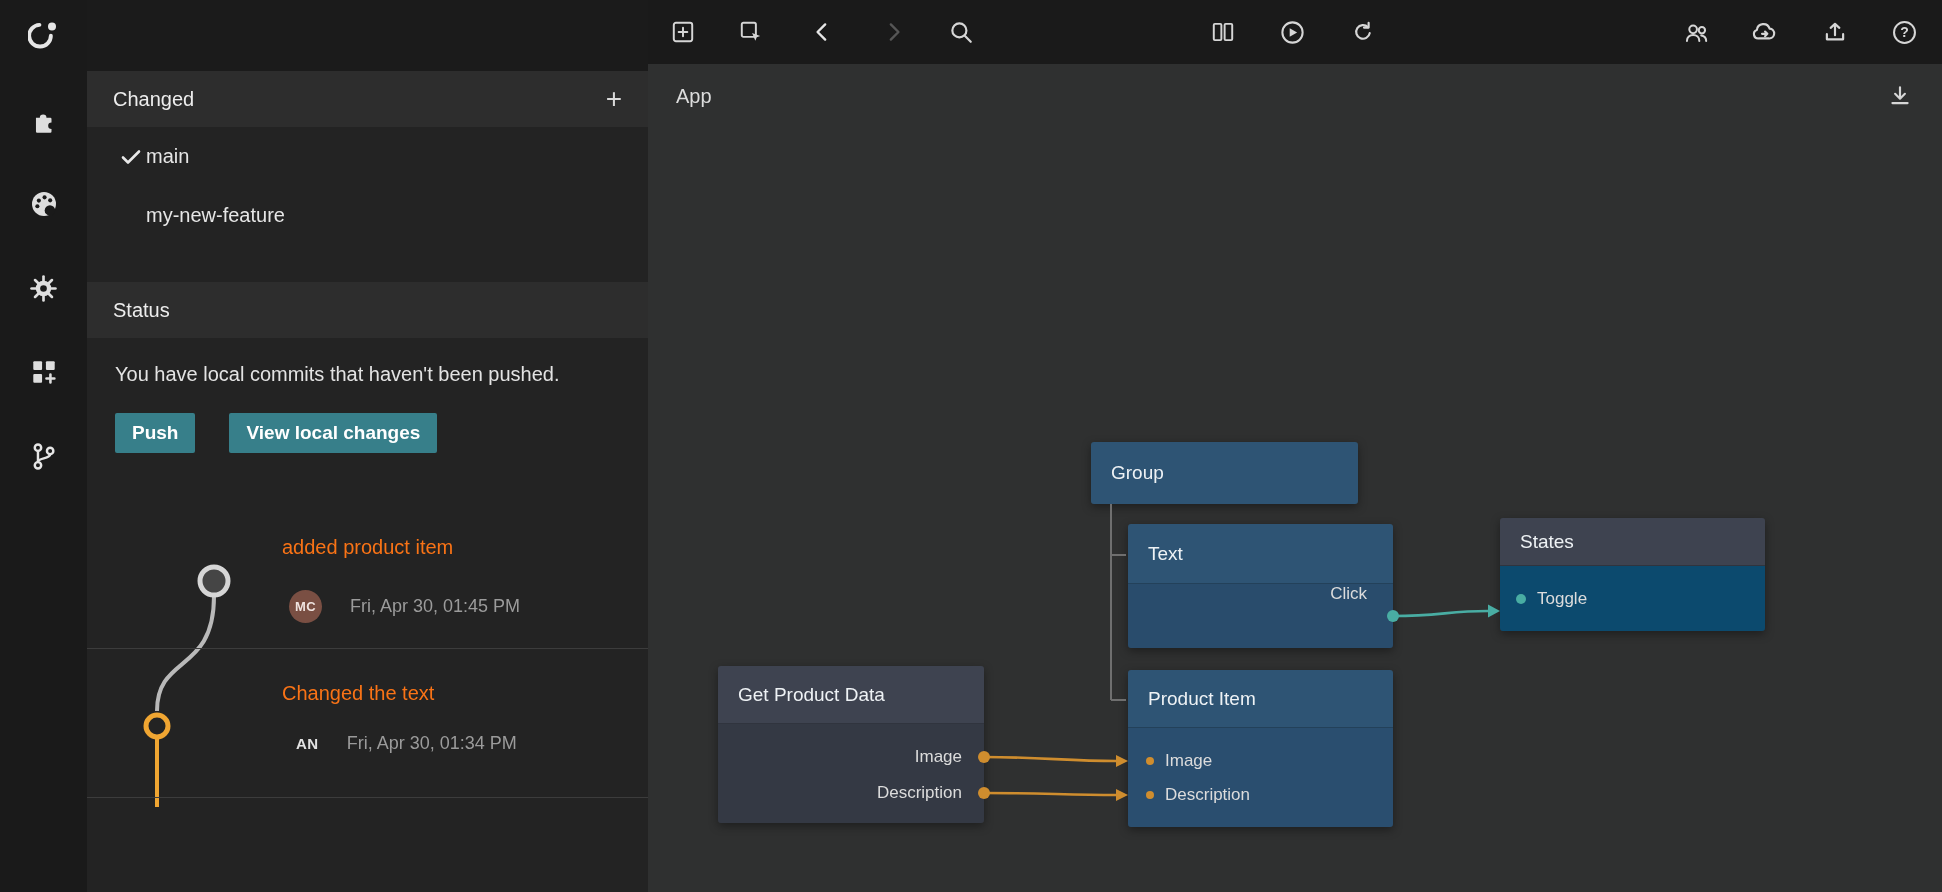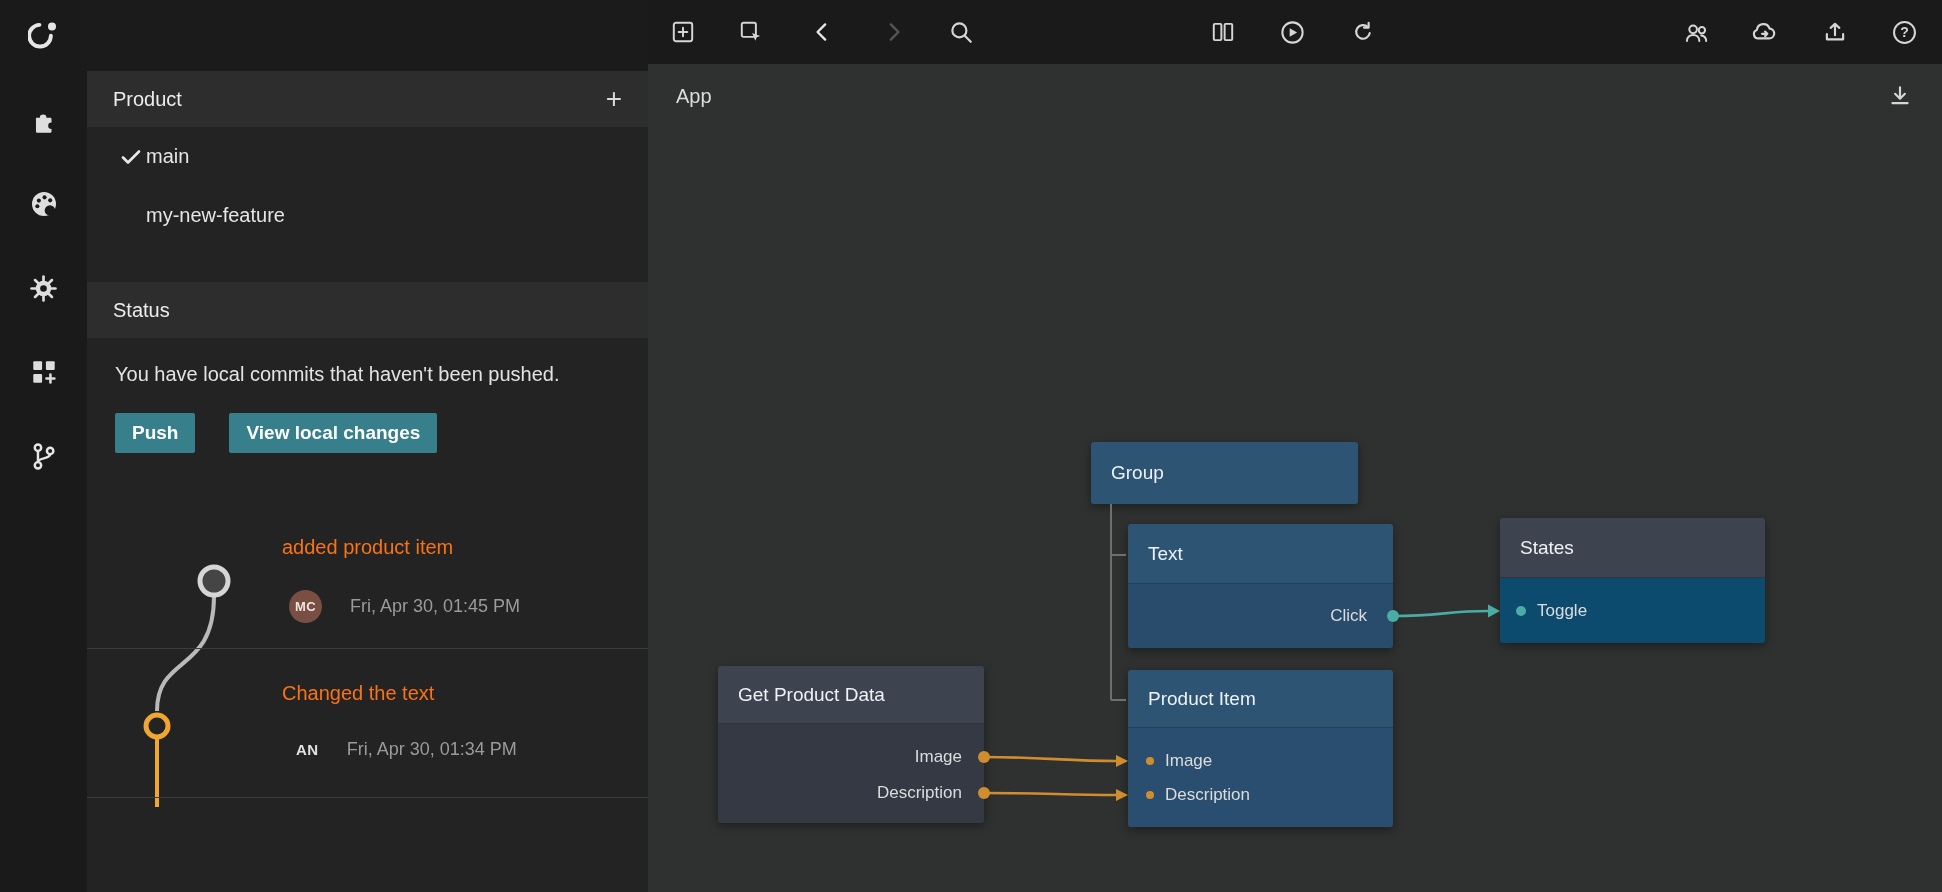--- a/index.html
+++ b/index.html
@@ -108,21 +108,21 @@
         <path d="M9,9v10M20,12c0,4.5-11,2.8-11,6.8"></path>
       </g>
     </svg>
   </div>
 </div>
 
 <div class="vc-panel">
   <div class="vc-top"></div>
 
   <div class="sec-header">
-    <span>Product</span>
+    <span>Changed</span>
     <span class="plus">+</span>
   </div>
 
   <div class="branch-row">
     <span class="branch-check">
       <svg width="24" height="24" viewBox="0 0 24 24">
           <path d="M4,12.5l5,5L20,6.5" stroke="#e8e8e8" stroke-width="2.6" fill="none" stroke-linecap="round" stroke-linejoin="round"></path>
         </svg>
     </span>
     <span>main</span>
@@ -158,21 +158,21 @@
 
     <div class="c-title" style="top:47px;">added product item</div>
     <div class="author-row" style="left:202px;top:101px;">
       <span class="avatar">MC</span>
       <span class="c-date">Fri, Apr 30, 01:45 PM</span>
     </div>
 
     <div class="divider" style="top:159px;"></div>
 
     <div class="c-title" style="top:193px;">Changed the text</div>
-    <div class="author-row" style="left:209px;top:250px;">
+    <div class="author-row" style="left:209px;top:244px;">
       <span class="initials-plain">AN</span>
       <span class="c-date">Fri, Apr 30, 01:34 PM</span>
     </div>
 
     <div class="divider" style="top:308px;"></div>
   </div>
 </div>
 
 <div class="main">
 
@@ -263,29 +263,29 @@
     <div class="node node-blue" style="left:443px;top:378px;width:267px;">
       <div class="node-header" style="height:62px;border-bottom:none;border-radius:3px;">
         <span>Group</span>
       </div>
     </div>
 
     <div class="node node-blue" style="left:480px;top:460px;width:265px;">
       <div class="node-header" style="height:60px;">
         <span>Text</span>
       </div>
-      <div class="node-body" style="height:64px;display:flex;align-items:center;justify-content:flex-end;padding-right:26px;">
+      <div class="node-body" style="height:64px;display:flex;align-items:flex-start;justify-content:flex-end;padding-right:26px;">
         <span class="port-row">
           <span>Click</span>
         </span>
       </div>
     </div>
 
     <div class="node node-gray" style="left:852px;top:454px;width:265px;">
-      <div class="node-header" style="height:60px;">
+      <div class="node-header" style="height:48px;">
         <span>States</span>
       </div>
       <div class="node-body" style="height:65px;background:#0c4a6e;display:flex;align-items:center;padding-left:16px;">
         <span class="port-row">
           <span class="dot dot-teal"></span>
           <span>Toggle</span>
         </span>
       </div>
     </div>
 

